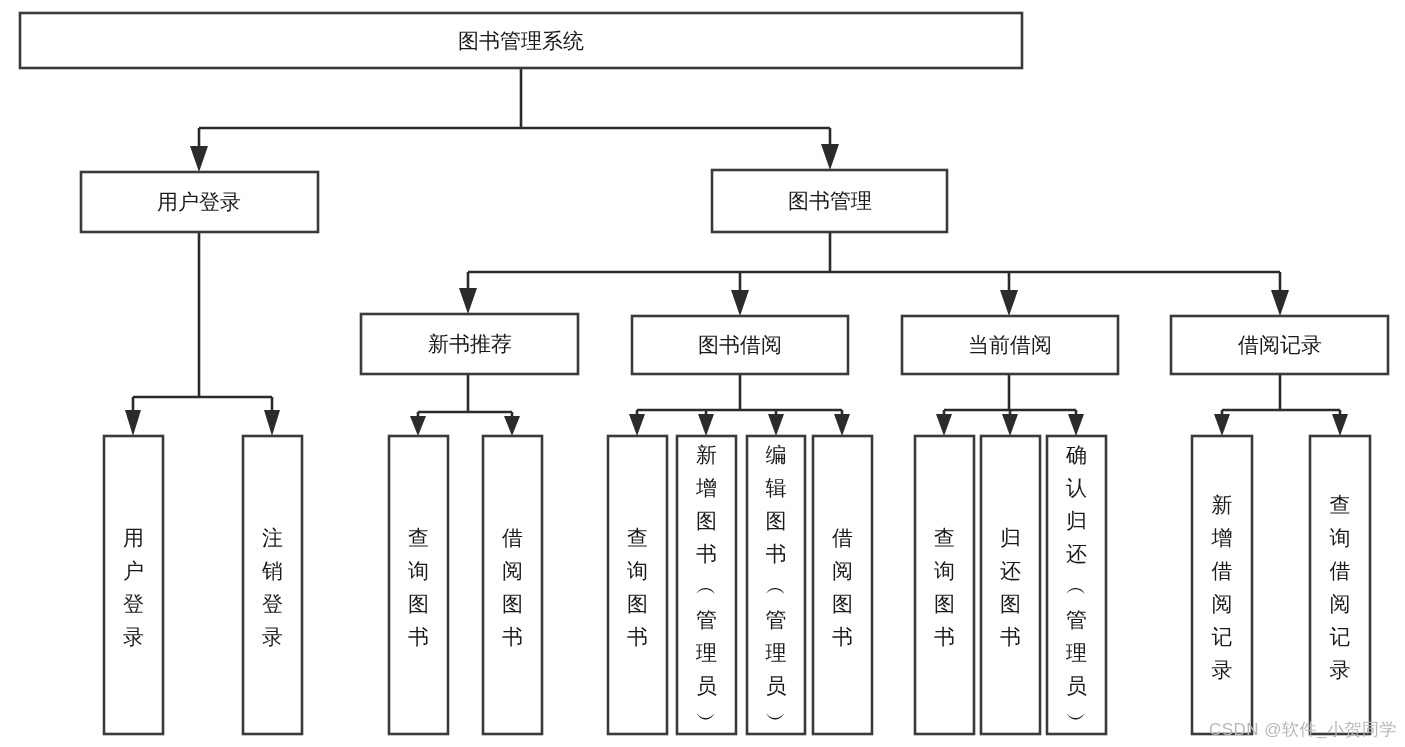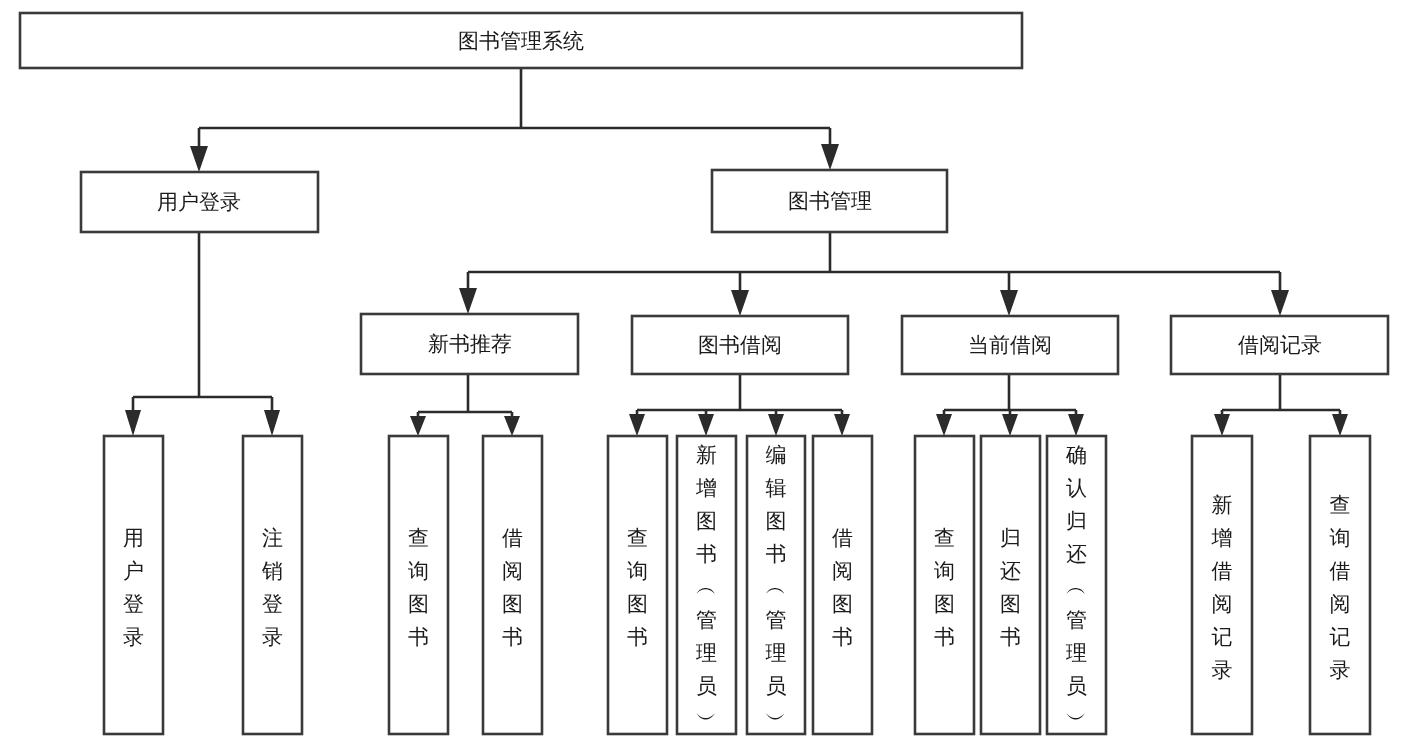--- a/index.html
+++ b/index.html
@@ -226,14 +226,15 @@
           <text class="node-label-v" x="1222" y="511.74"><tspan x="1222">新</tspan><tspan x="1222" dy="33">增</tspan><tspan x="1222" dy="33">借</tspan><tspan x="1222" dy="33">阅</tspan><tspan x="1222" dy="33">记</tspan><tspan x="1222" dy="33">录</tspan></text>
         </g>
         <g>
           <rect class="node-rect" x="1310" y="436" width="60" height="298"></rect>
           <text class="node-label-v" x="1340" y="511.74"><tspan x="1340">查</tspan><tspan x="1340" dy="33">询</tspan><tspan x="1340" dy="33">借</tspan><tspan x="1340" dy="33">阅</tspan><tspan x="1340" dy="33">记</tspan><tspan x="1340" dy="33">录</tspan></text>
         </g>
       </g>
 
   </svg>
 
+  <div class="watermark">CSDN @软件_小贺同学</div>
 
 </div>
 
 </body></html>

